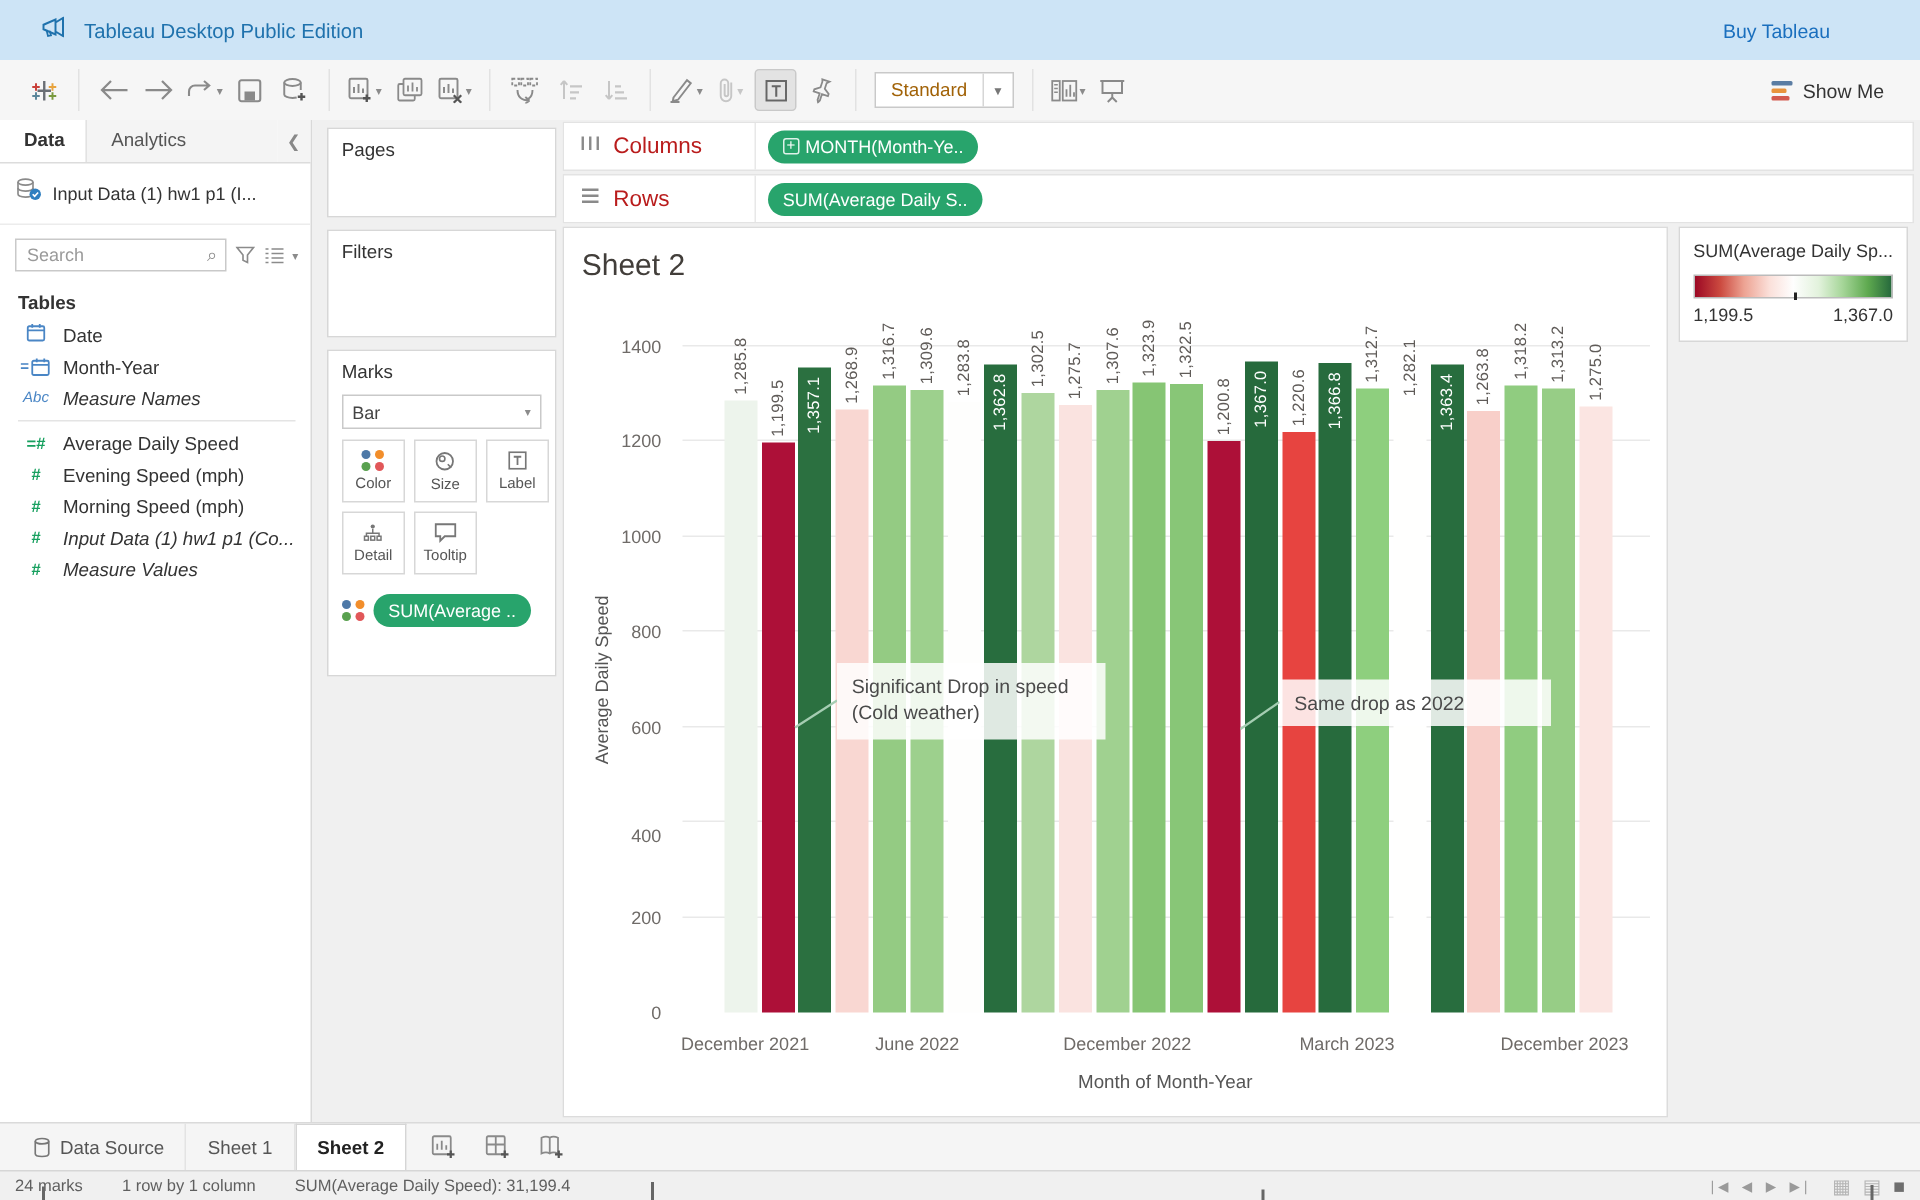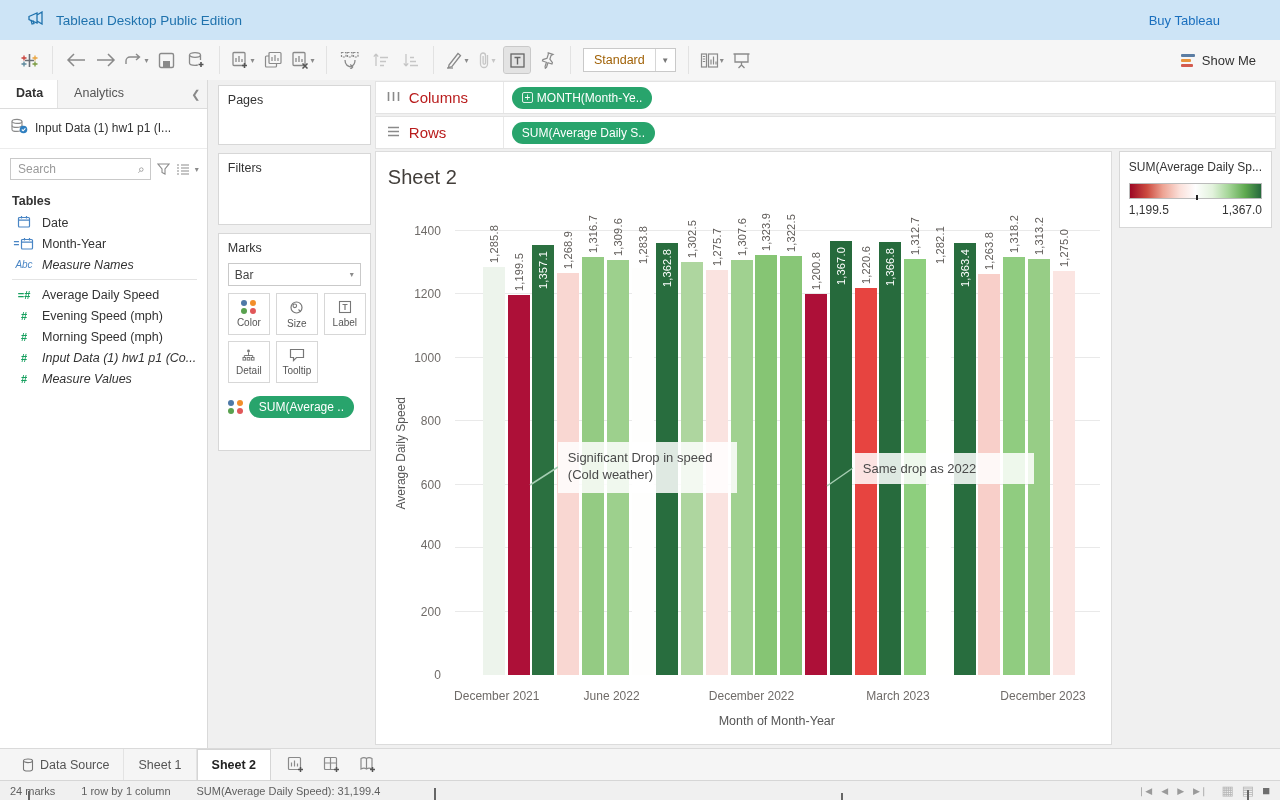--- a/index.html
+++ b/index.html
@@ -513,21 +513,21 @@
     <div class="content-row">
 
       <div class="sheet-card">
         <div class="sheet-title">Sheet 2</div>
         <div class="yaxis-title">
             <span>Average Daily Speed</span>
           </div>
         <div id="ytick-labels">
             <div class="ytick-label" style="top: 516px;">0</div>
             <div class="ytick-label" style="top: 452.571px;">200</div>
-            <div class="ytick-label" style="top: 386px;">400</div>
+            <div class="ytick-label" style="top: 398px;">400</div>
             <div class="ytick-label" style="top: 325.714px;">600</div>
             <div class="ytick-label" style="top: 262.286px;">800</div>
             <div class="ytick-label" style="top: 198.857px;">1000</div>
             <div class="ytick-label" style="top: 135.429px;">1200</div>
             <div class="ytick-label" style="top: 72px;">1400</div>
           </div>
         <div class="plot" id="plot">
           <div id="gridlines">
               <div class="gridline" style="bottom: 63.4286px;"></div>
               <div class="gridline" style="bottom: 126.857px;"></div>

